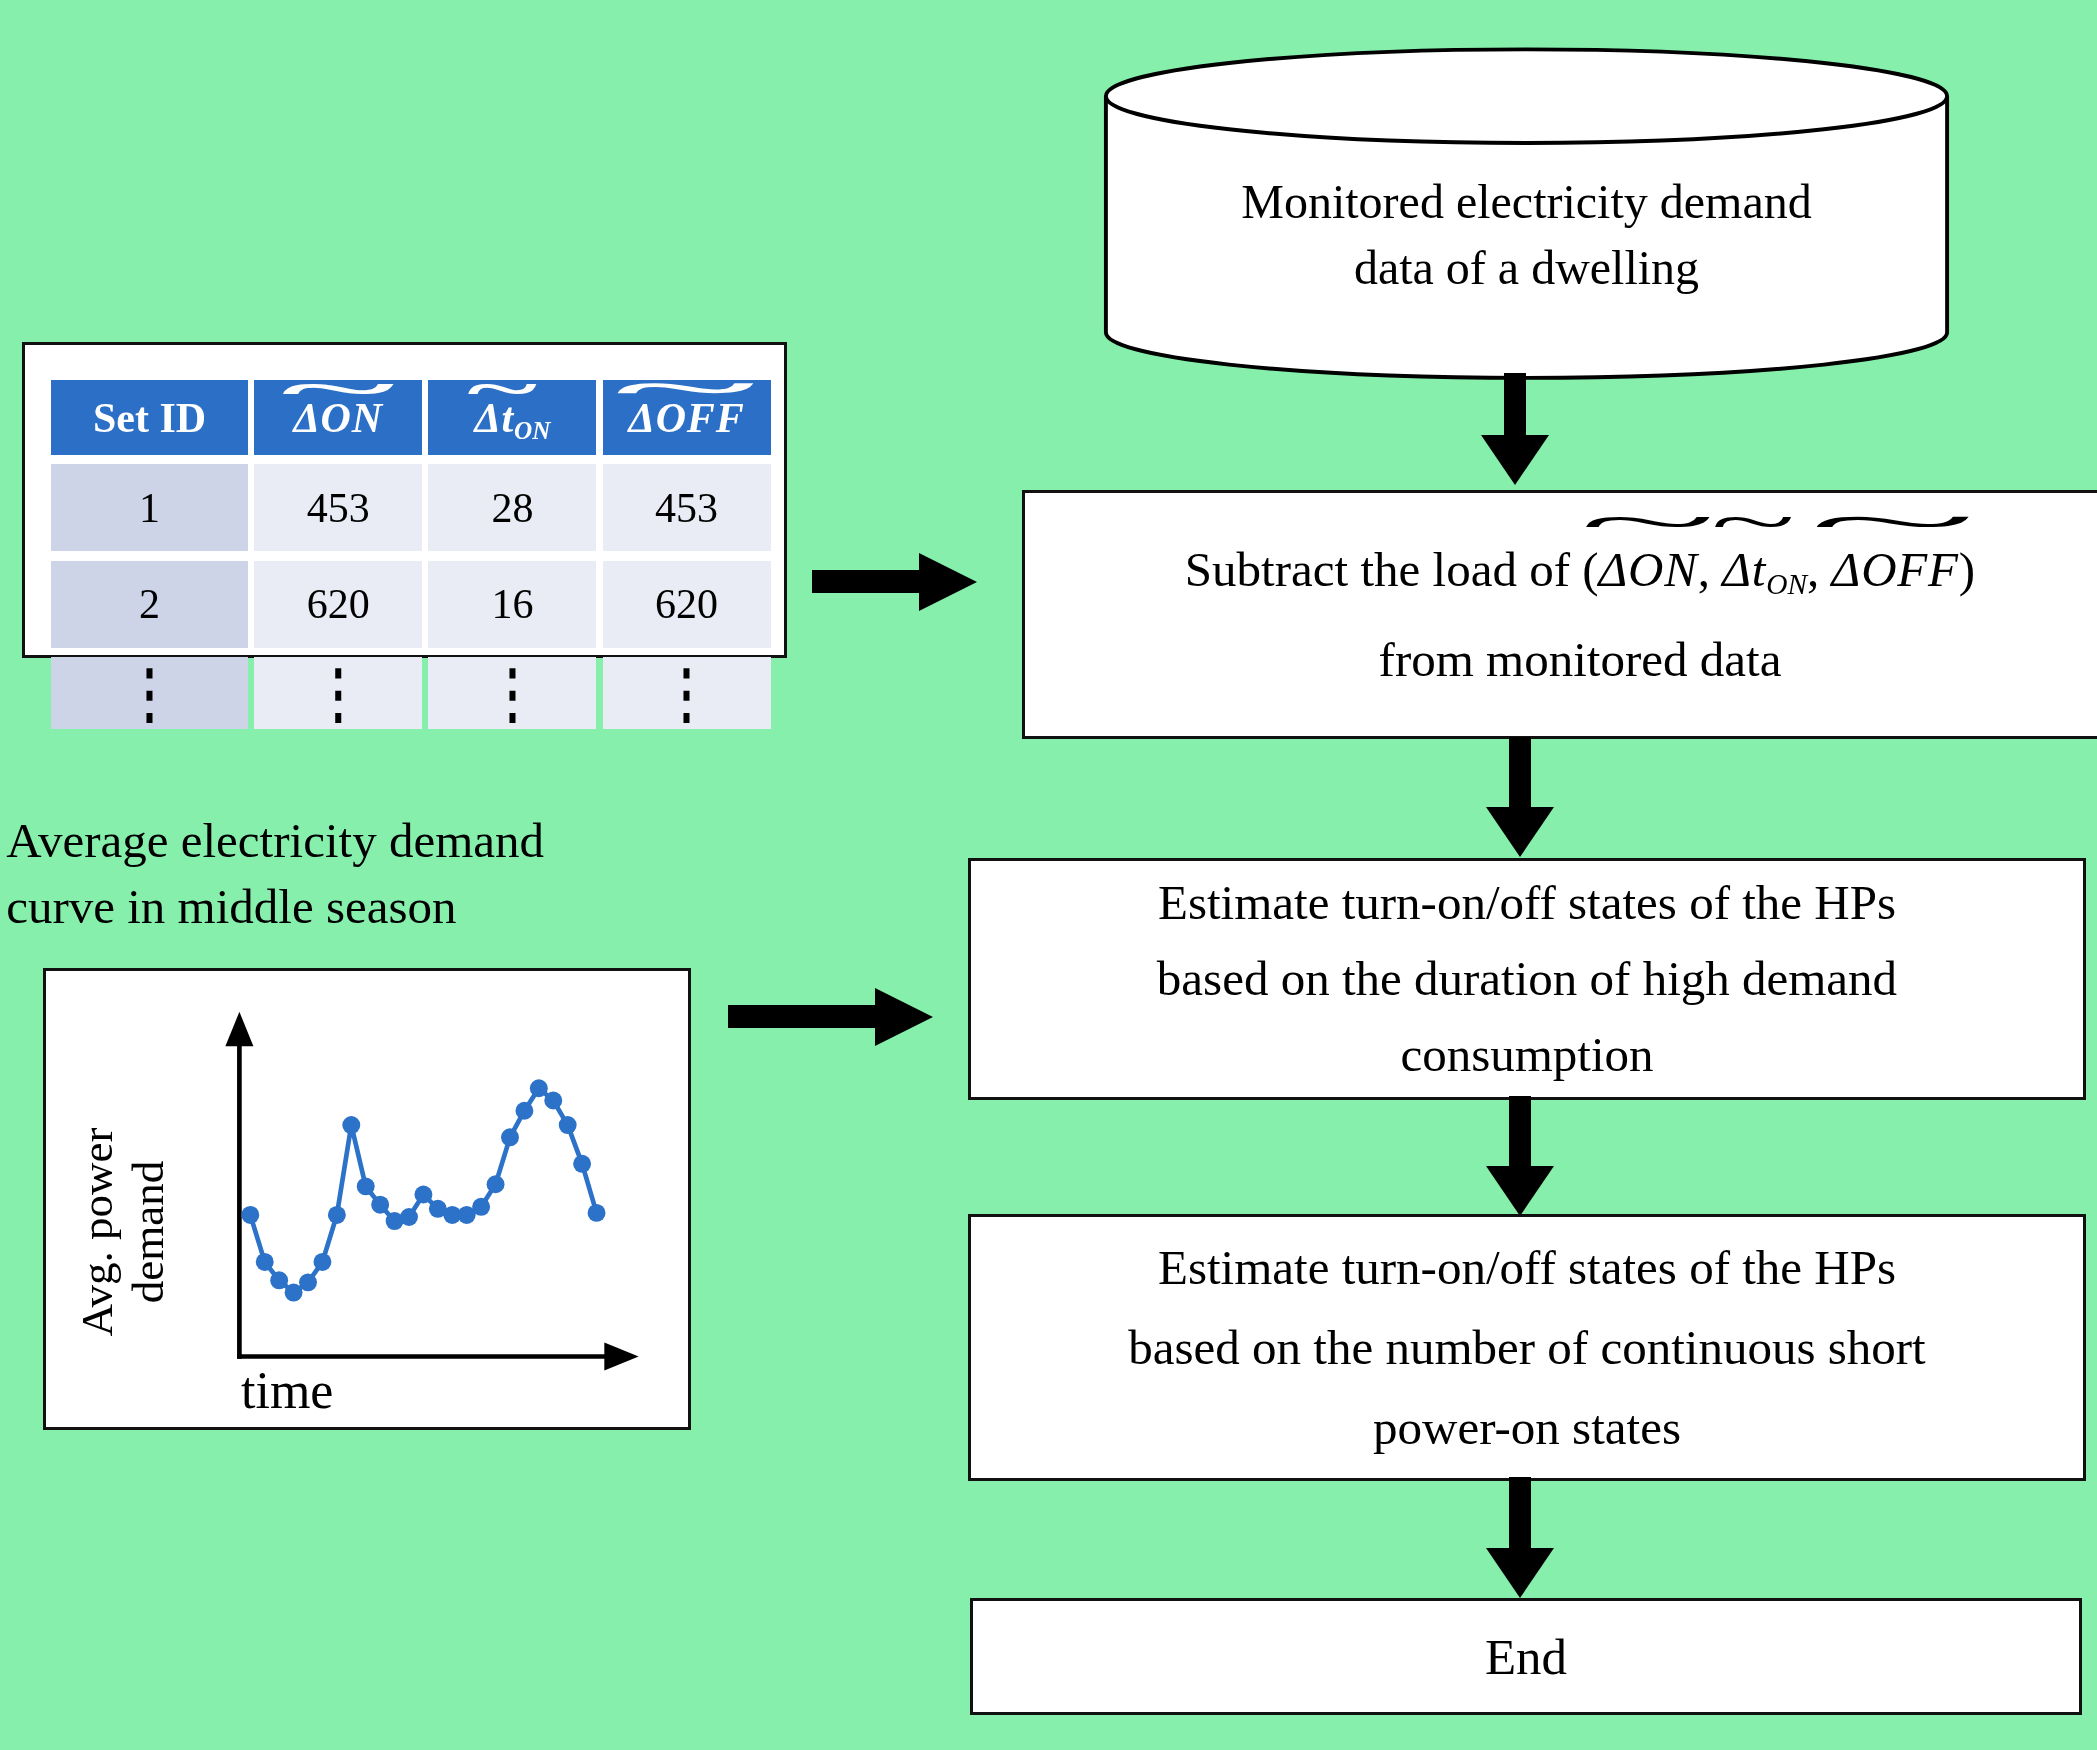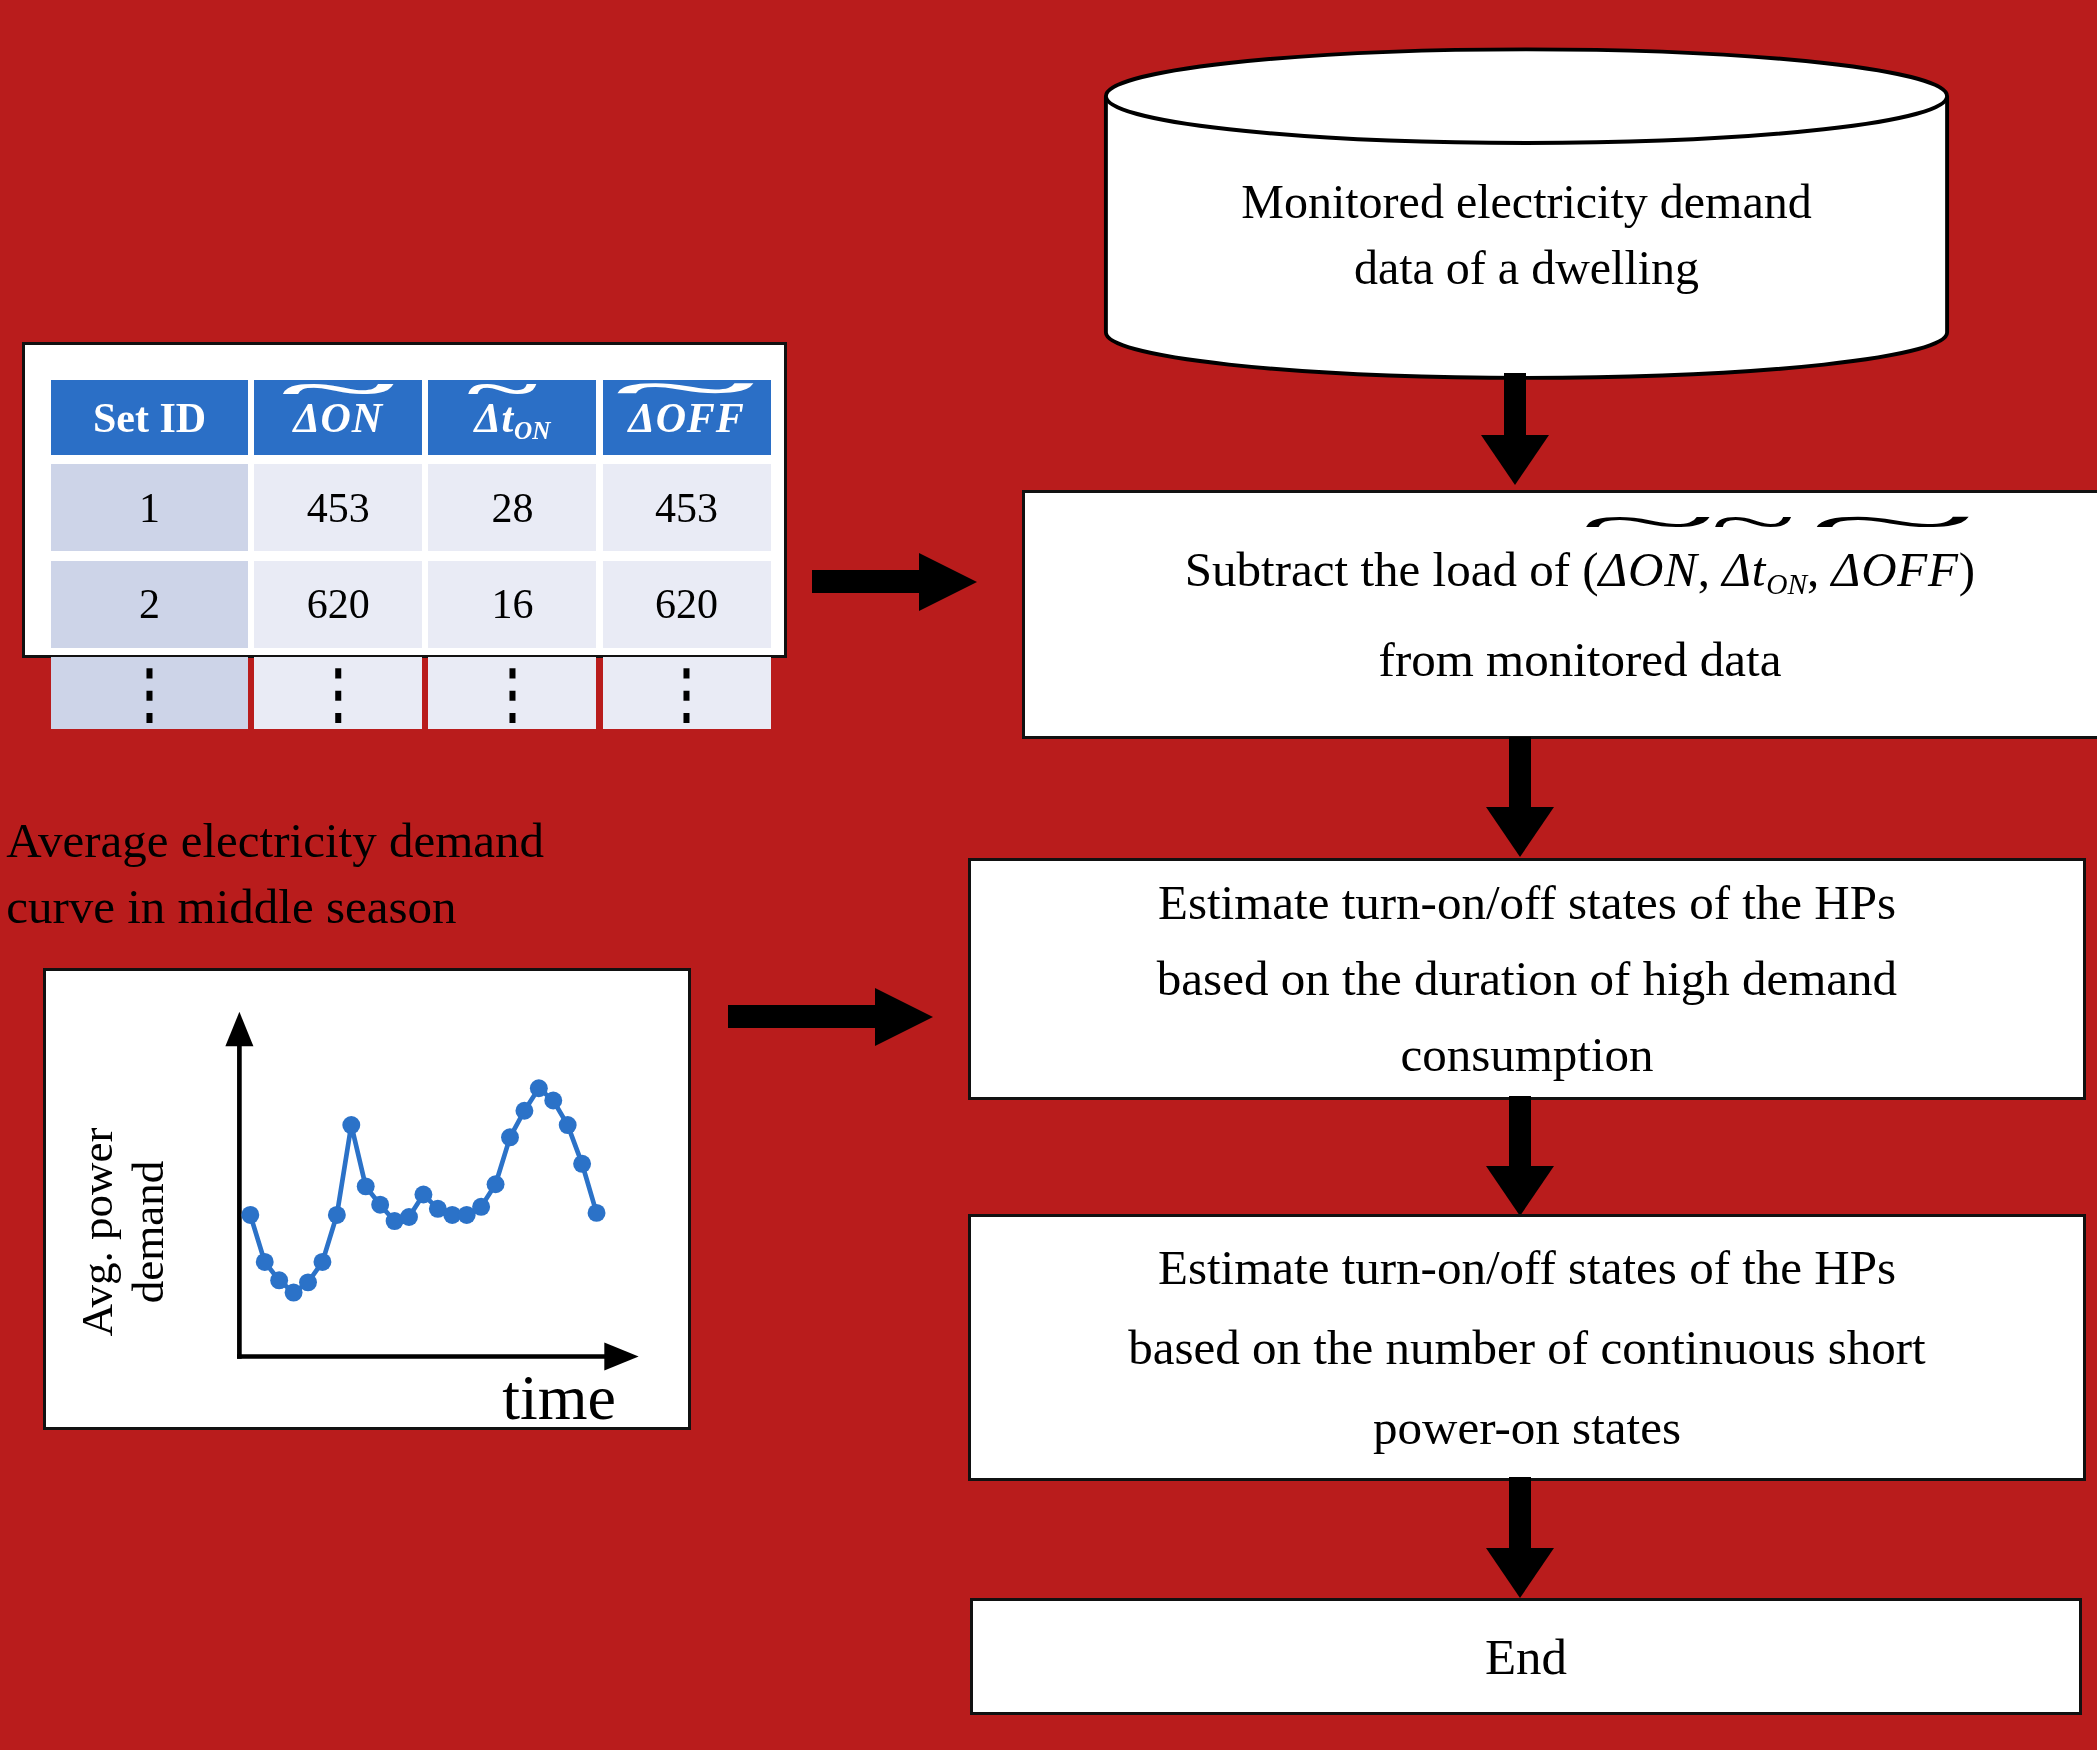--- a/index.html
+++ b/index.html
@@ -1,17 +1,17 @@
 <!DOCTYPE html>
 <html style="font-size:12.5px"><head>
 <meta charset="utf-8">
 <style>
   html,body{margin:0;padding:0;background:#ffffff;}
   body{font-family:"Liberation Serif", serif; color:#000;}
-  #stage{position:relative;width:2097px;height:1750px;background:#b91c1c;overflow:hidden;}
+  #stage{position:relative;width:2097px;height:1750px;background:#86efac;overflow:hidden;}
 
   
   .fbox{
     position:absolute;background:#fff;border:3.9px solid #111;
     display:flex;flex-direction:column;justify-content:center;align-items:center;
     text-align:center;font-size:49px;line-height:78px;
   }
   .fbox .bline{white-space:nowrap;}
 
   
@@ -60,21 +60,21 @@
   
   #avg-title{position:absolute;left:6.2px;top:808px;width:729px;text-align:left;
     font-size:49px;line-height:66px;}
   #chart-box{position:absolute;left:43px;top:968px;width:648px;height:462px;
     background:#fff;border:3.1px solid #111;box-sizing:border-box;}
   #chart-svg{position:absolute;left:0;top:0;}
   #ylabel{position:absolute;left:-103px;top:187px;width:359px;height:148px;
     transform:rotate(-90deg);transform-origin:center;
     display:flex;flex-direction:column;justify-content:center;align-items:center;
     font-size:45px;line-height:51px;text-align:center;}
-  #xlabel{position:absolute;left:195px;top:390px;width:375px;text-align:right;font-size:64px;}
+  #xlabel{position:absolute;left:195px;top:390px;width:375px;text-align:left;font-size:52px;}
 
   
   #box-subtract{left:1022px;top:490px;width:1110px;height:243px;line-height:84px;text-align:center;}
   #box-est-duration{left:968px;top:858px;width:1112px;height:236px;line-height:76px;}
   #box-est-short{left:968px;top:1214px;width:1112px;height:261px;line-height:80px;}
   #box-end{left:970px;top:1598px;width:1106px;height:111px;font-size:51px;text-align:right;}
 </style>
 </head>
 <body>
 

